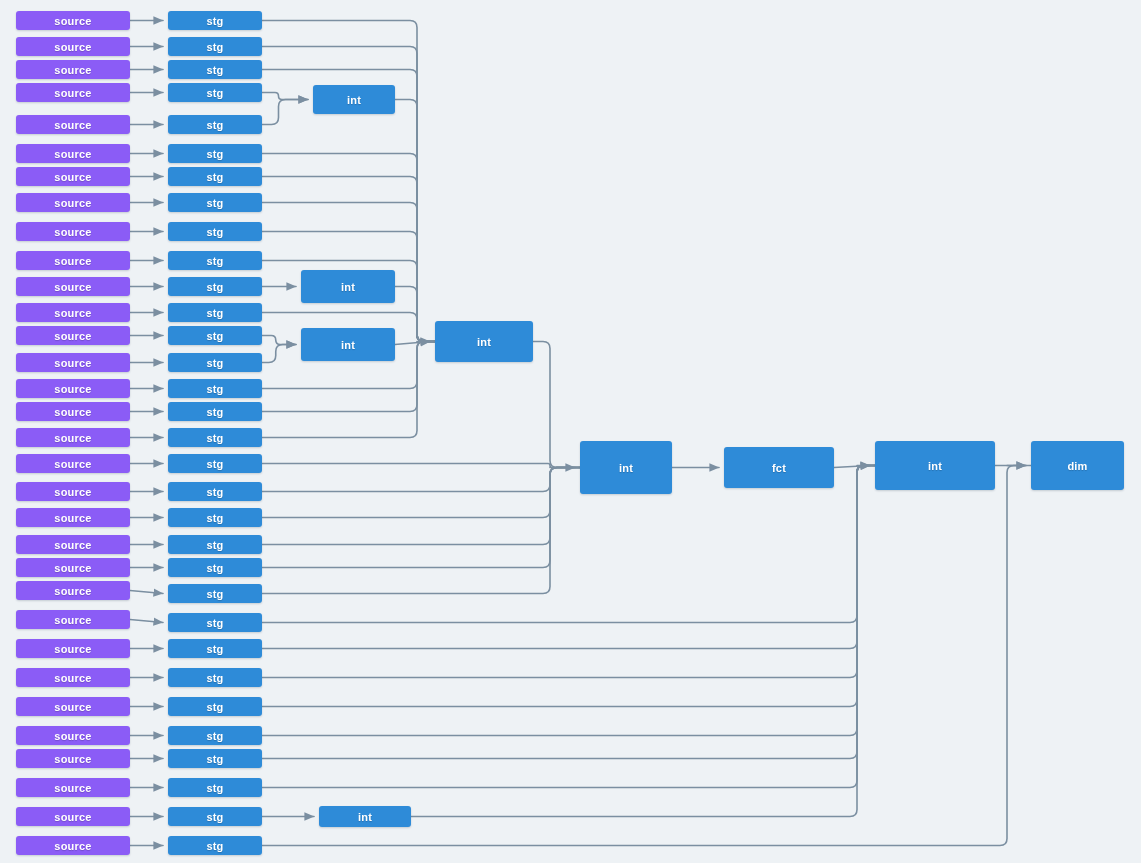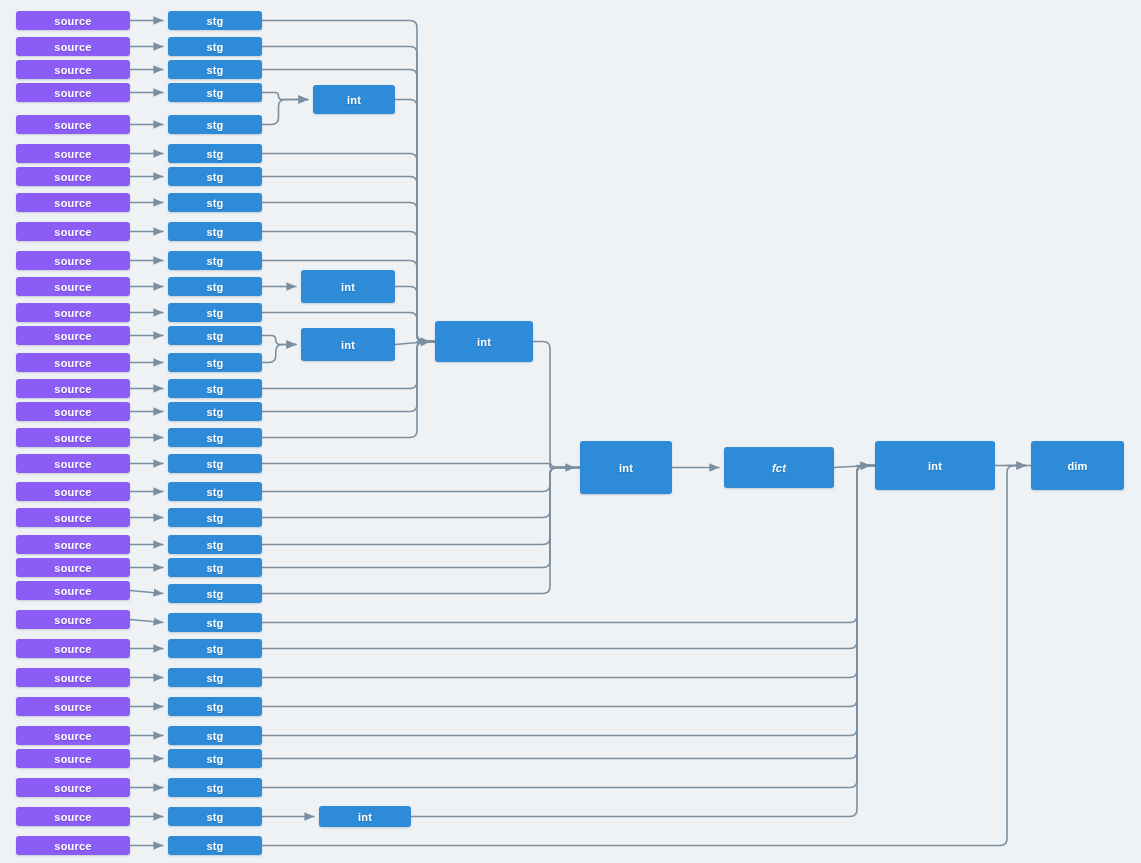--- a/index.html
+++ b/index.html
@@ -342,21 +342,21 @@
       </div>
       <div class="node int" style="left: 301px; top: 328px; width: 94px; height: 33px;">
         <span class="node-label">int</span>
       </div>
       <div class="node int" style="left: 435px; top: 321px; width: 98px; height: 41px;">
         <span class="node-label">int</span>
       </div>
       <div class="node int" style="left: 580px; top: 441px; width: 92px; height: 53px;">
         <span class="node-label">int</span>
       </div>
-      <div class="node fct" style="left: 724px; top: 447px; width: 110px; height: 41px; font-style: italic;">
+      <div class="node fct" style="left: 724px; top: 447px; width: 110px; height: 41px;">
         <span class="node-label">fct</span>
       </div>
       <div class="node int" style="left: 875px; top: 441px; width: 120px; height: 49px;">
         <span class="node-label">int</span>
       </div>
       <div class="node dim" style="left: 1031px; top: 441px; width: 93px; height: 49px;">
         <span class="node-label">dim</span>
       </div>
       <div class="node int" style="left: 319px; top: 806px; width: 92px; height: 21px;">
         <span class="node-label">int</span>

